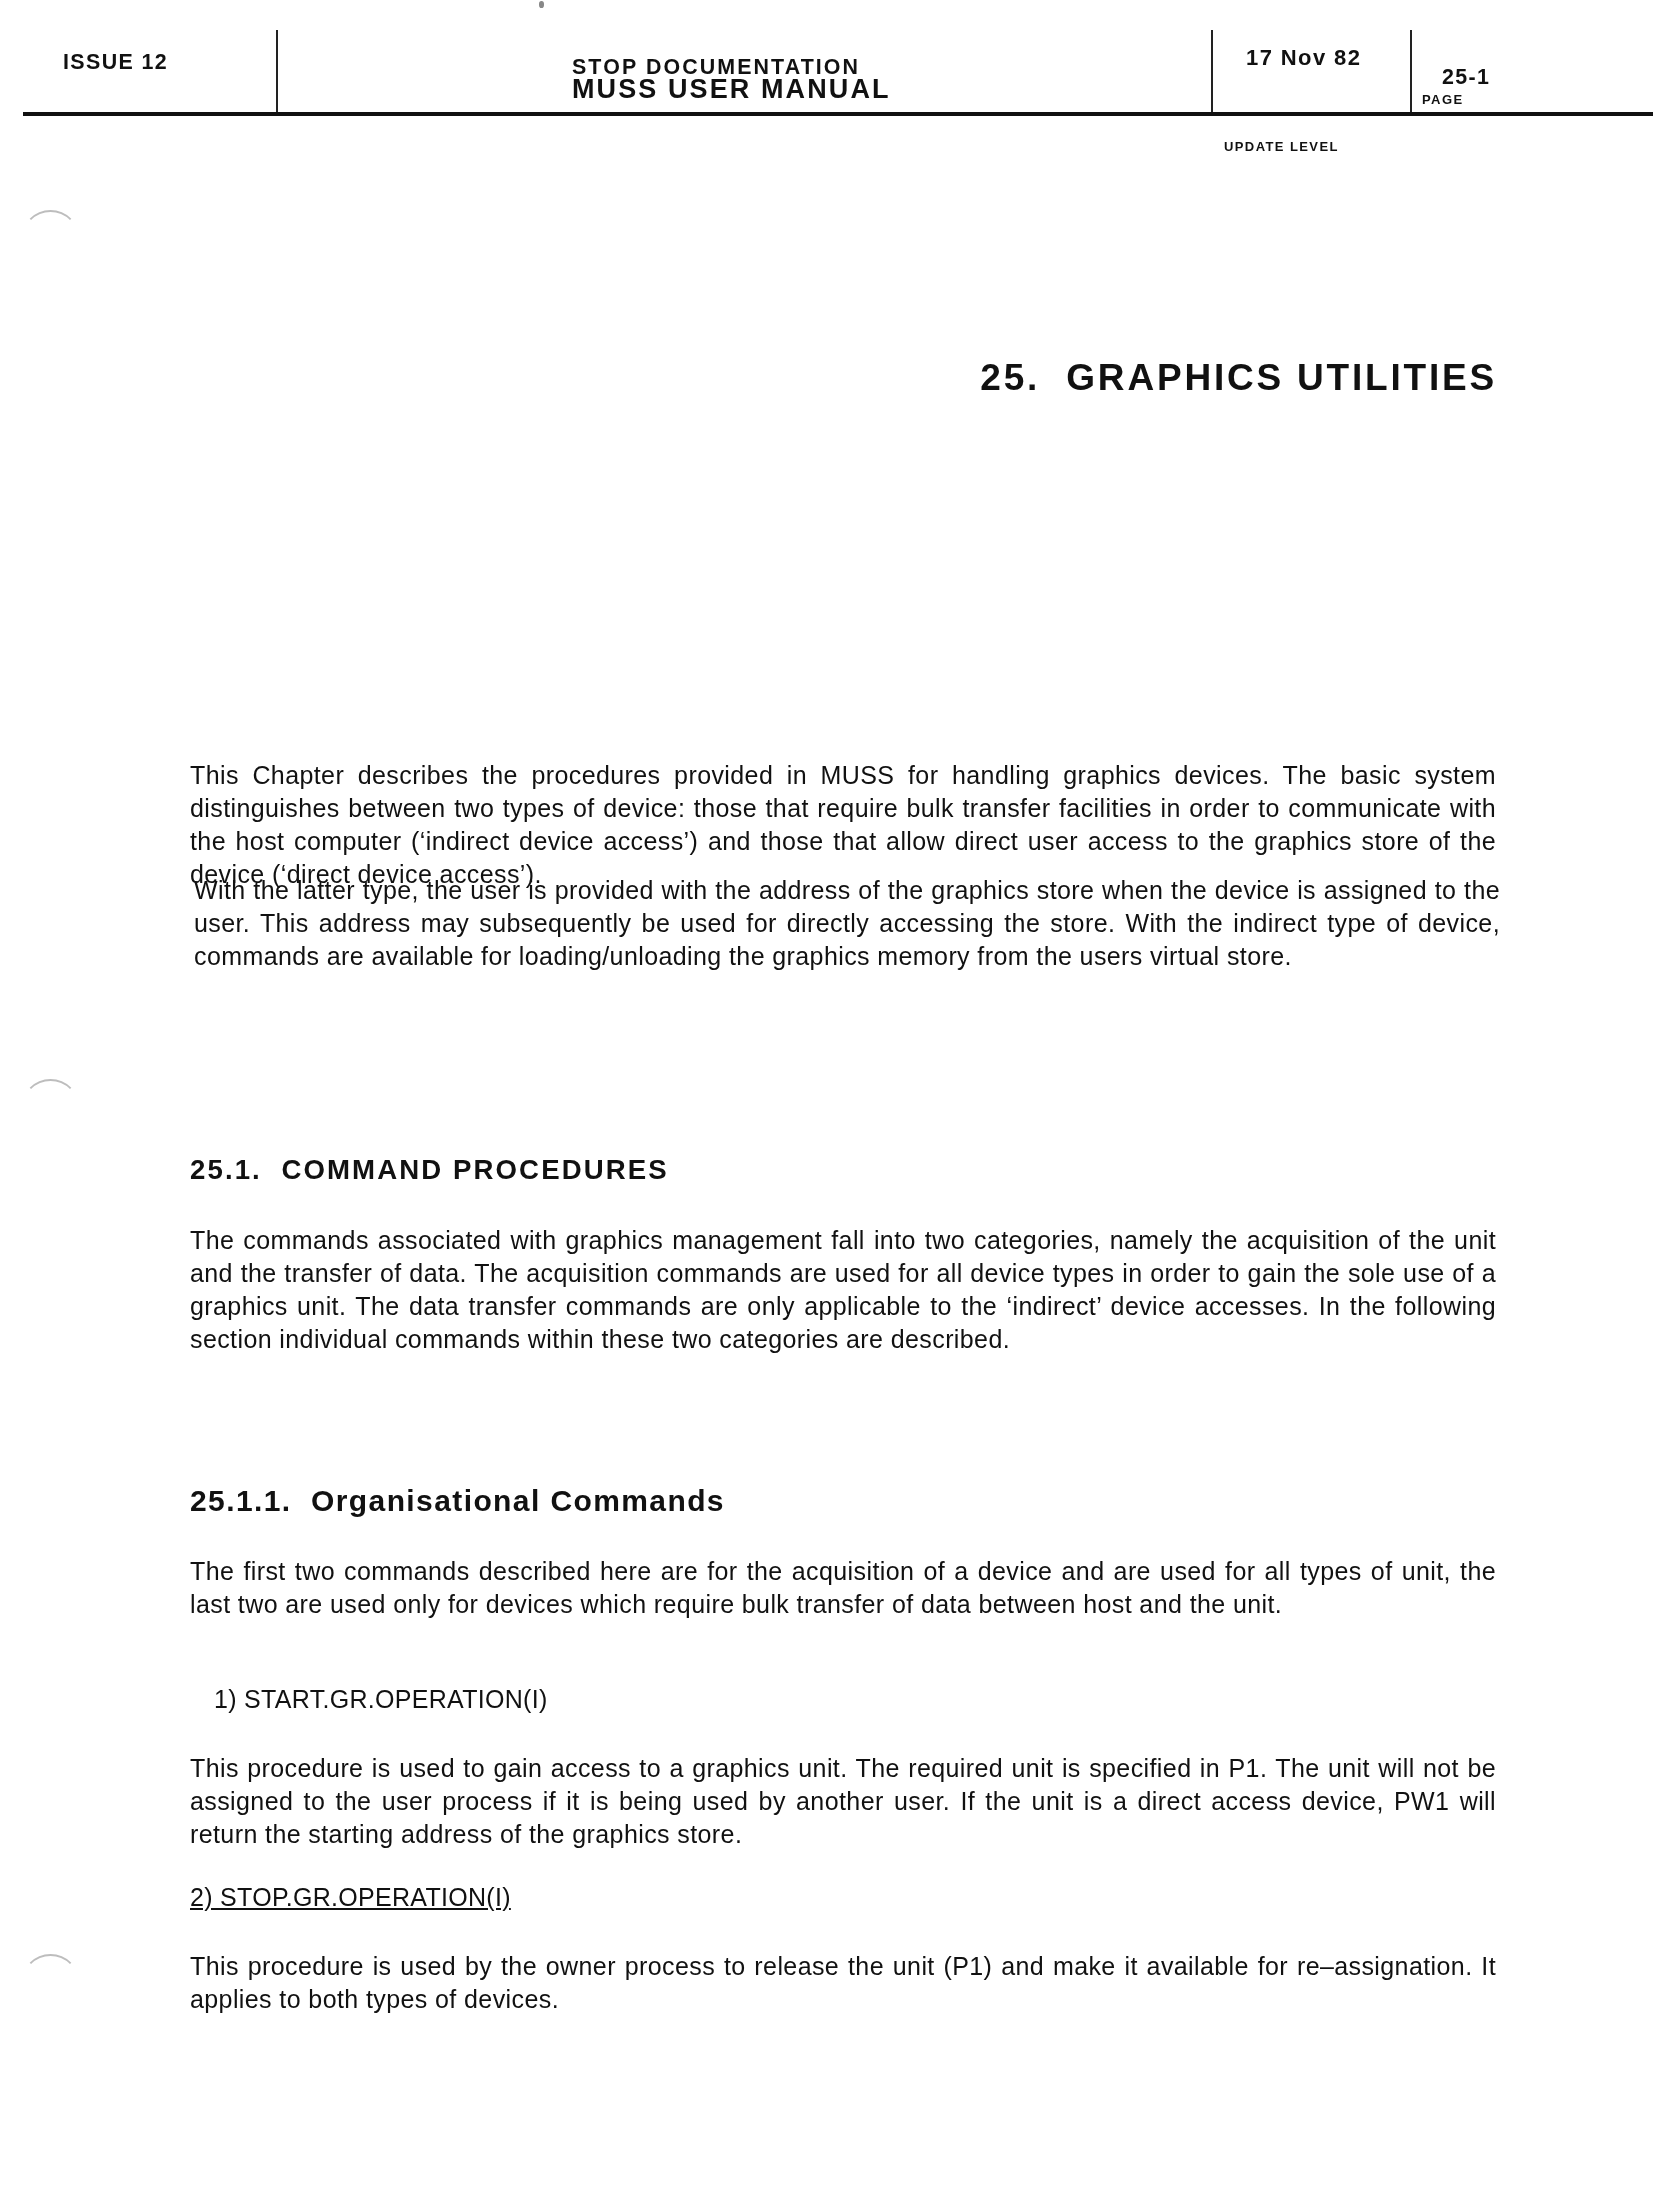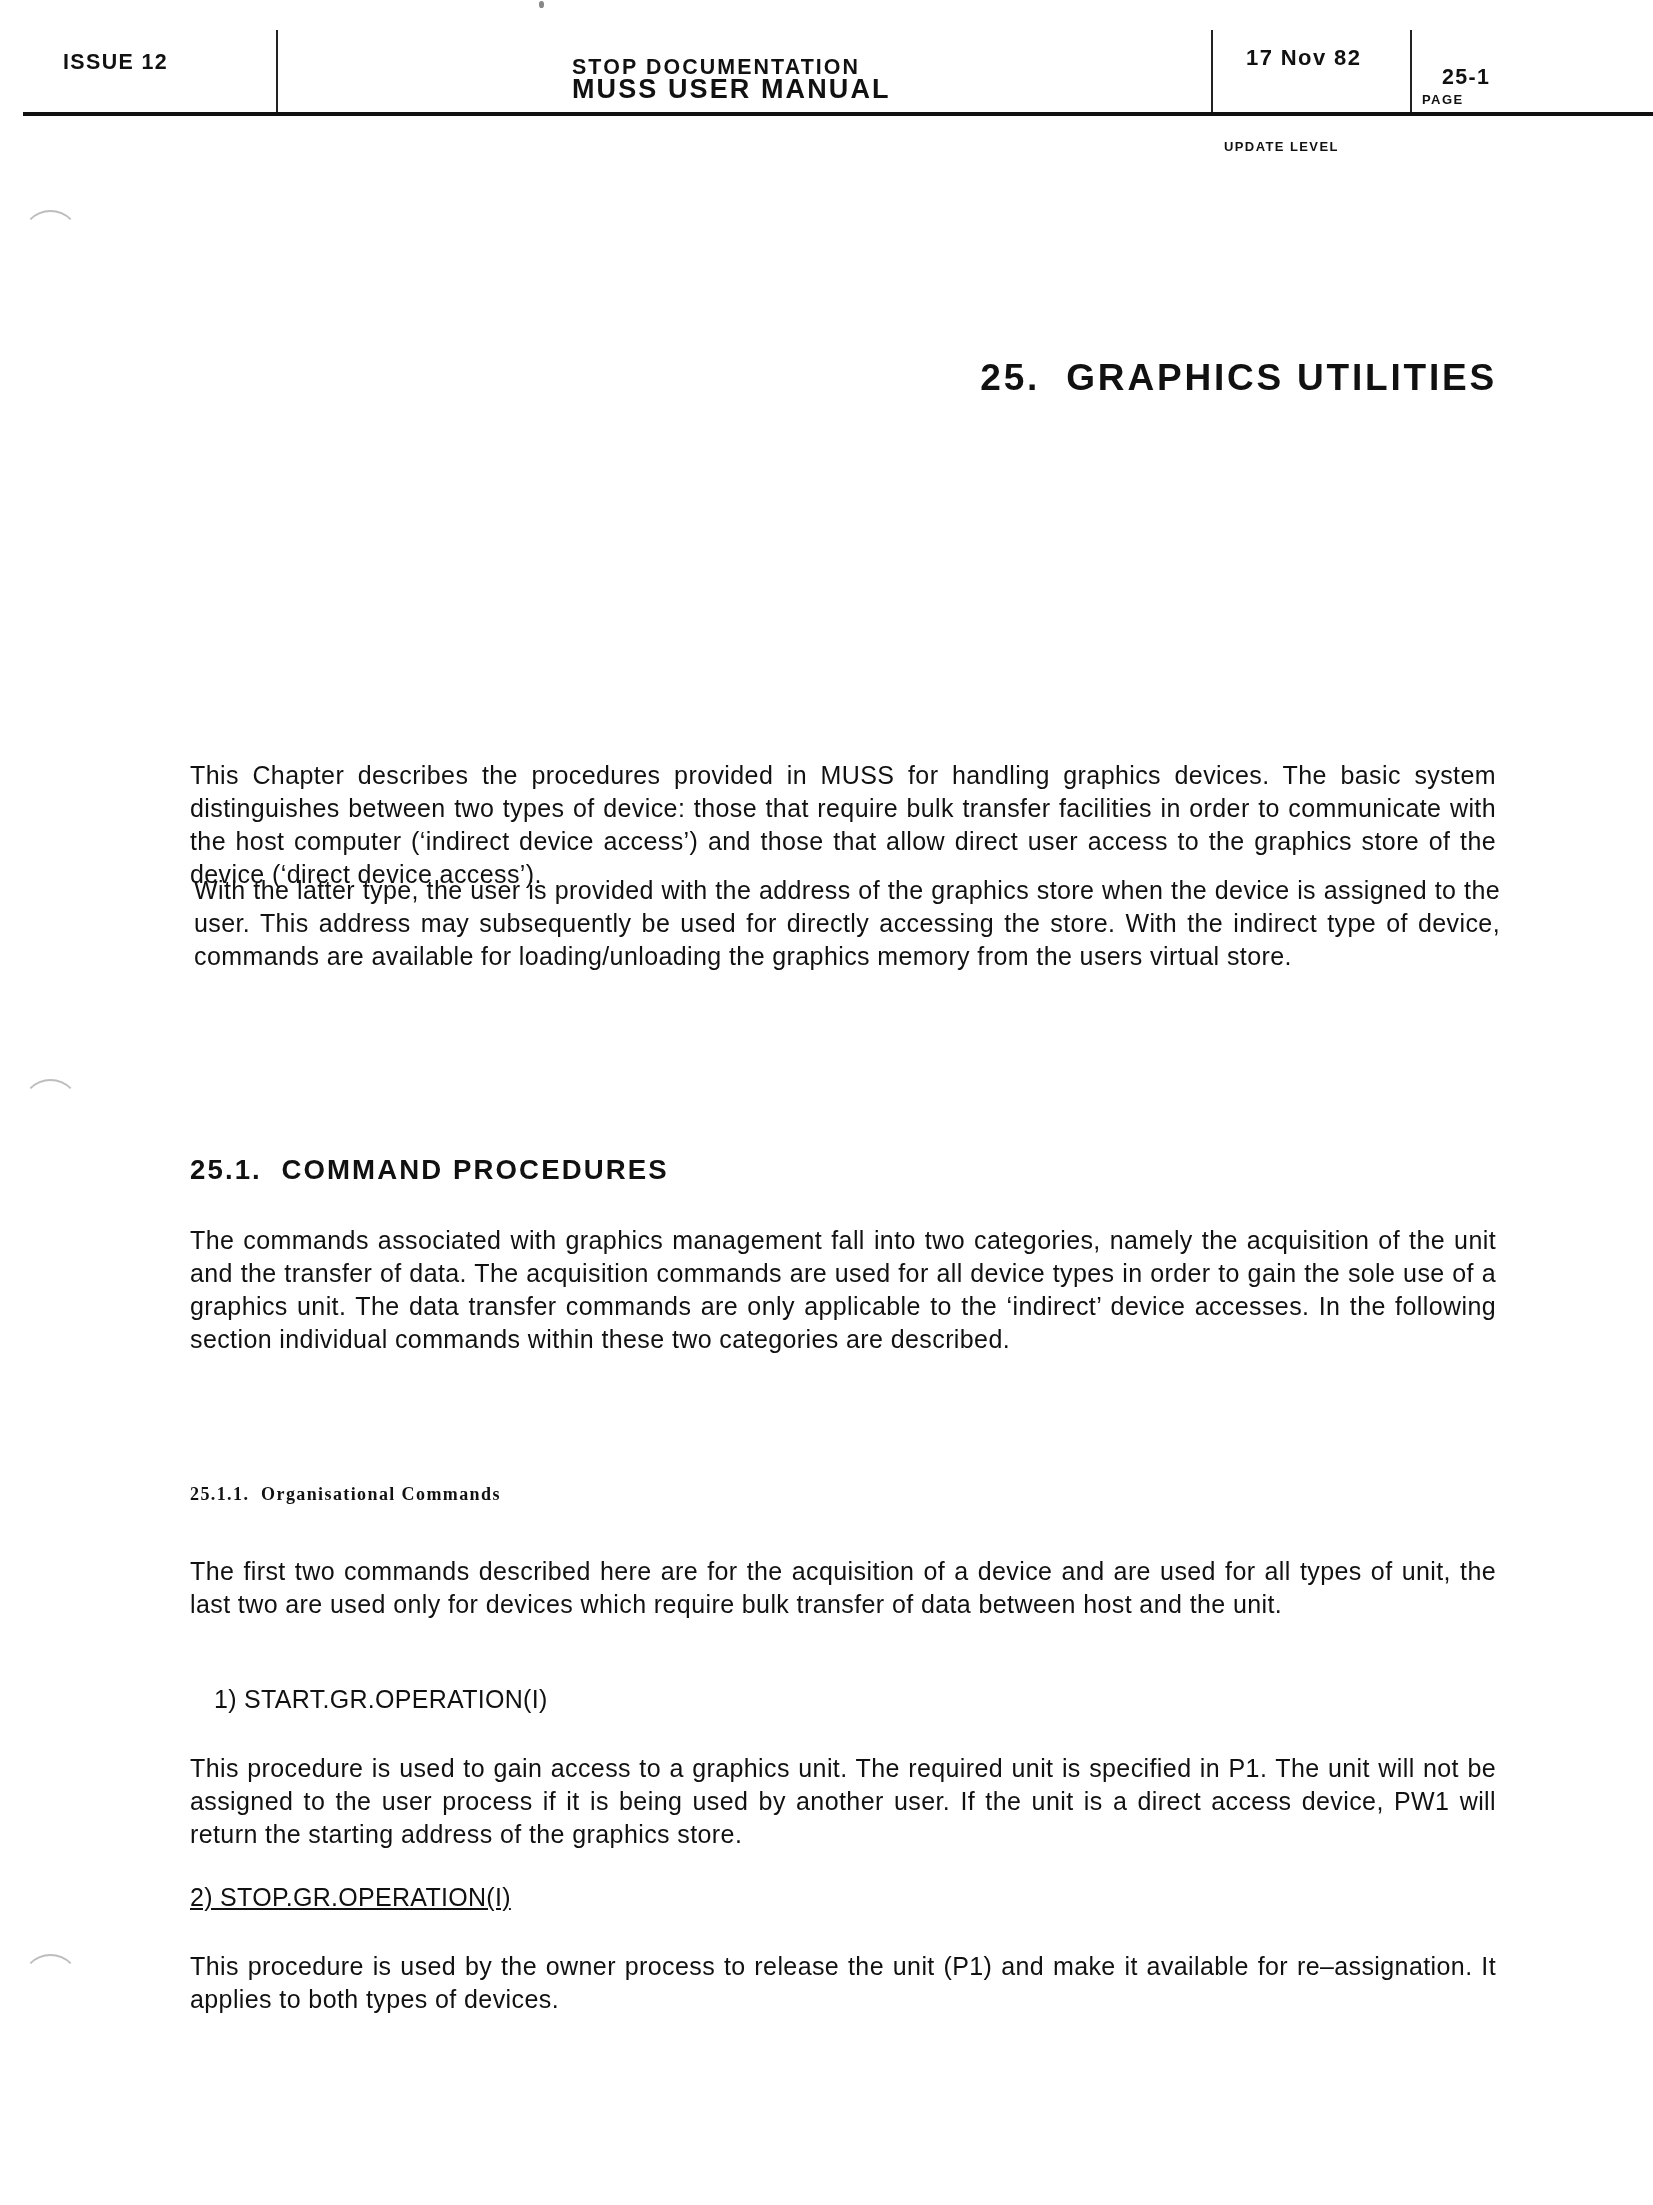--- a/index.html
+++ b/index.html
@@ -4,21 +4,21 @@
 <style>
   html, body { margin: 0; padding: 0; background: #ffffff; }
   body { width: 1654px; height: 2205px; position: relative; overflow: hidden; color: #111; font-family: "Liberation Sans", sans-serif; }
   .abs { position: absolute; }
   .hdr-bold { font-weight: bold; letter-spacing: 1.4px; color: #111; }
   .vline { position: absolute; width: 2.1px; background: #222; }
   .hrule { position: absolute; left: 23.4px; right: 0; top: 112px; height: 4.1px; background: #111; }
   .punch { position: absolute; width: 55px; height: 55px; border: 2.1px solid #bdbdbd; border-radius: 50%; border-bottom-color: transparent; border-left-color: transparent; border-right-color: transparent; transform: rotate(0deg); }
   .title { font-weight: bold; font-size: 37px; letter-spacing: 2.8px; }
   .h2 { font-weight: bold; font-size: 27.6px; letter-spacing: 2.1px; }
-  .h3 { font-weight: bold; font-size: 18px; letter-spacing: 1.4px; font-family: Liberation Serif, serif; }
+  .h3 { font-weight: bold; font-size: 30px; letter-spacing: 1.4px; }
   .para { left: 190px; width: 1306px; font-size: 25px; line-height: 33px; text-align: justify; text-align-last: left; letter-spacing: 0.4px; }
   .item { left: 190px; font-size: 25px; letter-spacing: 0.3px; }
   .dot { position: absolute; left: 539px; top: 1.4px; width: 4.8px; height: 6.2px; border-radius: 50%; background: #888; }
 </style>
 </head>
 <body>
 
 <div class="dot"></div>
 <div class="punch" style="left:20.7px; top:210px;"></div>
 <div class="punch" style="left:20.7px; top:1079px;"></div>

